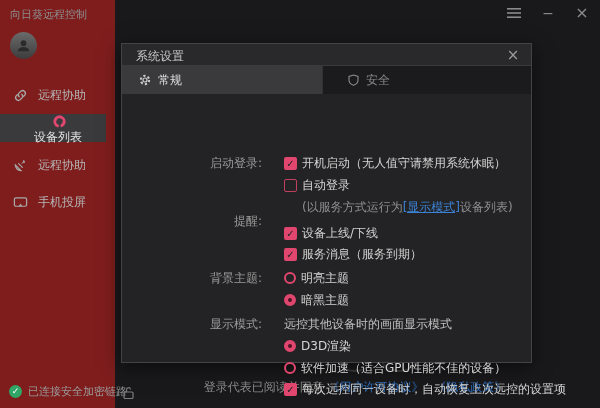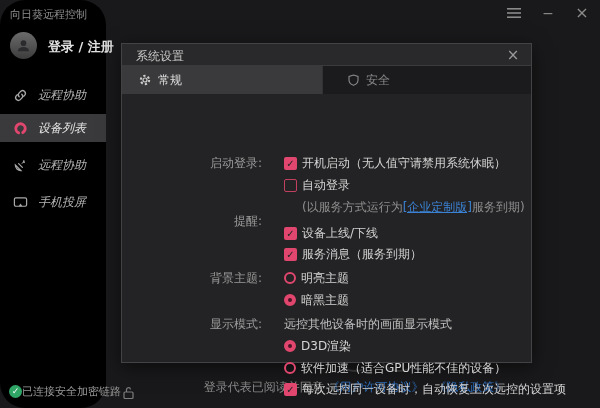--- a/index.html
+++ b/index.html
@@ -1,36 +1,36 @@
 <!DOCTYPE html>
 <html><head>
 <meta charset="utf-8">
 <style>
   * { margin:0; padding:0; box-sizing:border-box; }
   html,body { width:600px; height:408px; }
   body { font-family:"DejaVu Sans","Liberation Sans",sans-serif; background:#1a1a1c; overflow:hidden; }
   .window { position:relative; width:600px; height:408px; background:#19191b; }
 
   
-  .sidebar { position:absolute; left:0; top:0; width:106px; height:408px; background:#000000;border-radius:25px; }
+  .sidebar { position:absolute; left:0; top:0; width:115px; height:408px; background:#7f1d1d; }
   .app-title { position:absolute; left:10px; top:7px; font-size:11px; color:#8d8d8d; white-space:nowrap; }
   .avatar { position:absolute; left:10px; top:32px; width:27px; height:27px; border-radius:50%;
             background:linear-gradient(#6b6b6b,#3c3c3c); display:flex; align-items:center; justify-content:center; }
   .login-label { position:absolute; left:48px; top:38px; font-size:13px; color:#e2e2e2; font-weight:bold; white-space:nowrap; }
   .nav-item { position:absolute; left:0; width:106px; height:28px; display:flex; align-items:center; cursor:pointer; }
-  .nav-item.active { background:#3a3a3c; }
+  .nav-item.active { background:#3a3a3c;flex-direction:column; }
   .nav-icon { width:16px; height:16px; margin-left:12px; display:flex; align-items:center; justify-content:center; }
-  .nav-label { margin-left:10px; font-size:12px; color:#b5b5b5; white-space:nowrap;font-style:italic; }
+  .nav-label { margin-left:10px; font-size:12px; color:#b5b5b5; white-space:nowrap; }
   .nav-item.active .nav-label { color:#e4e4e4; }
 
   
   .status-row { position:absolute; left:9px; bottom:9px; display:flex; align-items:center; z-index:3; }
   .status-badge { width:13px; height:13px; border-radius:50%; background:#2fa566; color:#fff; font-size:9px;
                   line-height:13px; text-align:center; }
-  .status-text { font-size:11px; color:#9a9a9a; white-space:nowrap; }
+  .status-text { margin-left:6px; font-size:11px; color:#9a9a9a; white-space:nowrap; }
   .lock-icon { position:absolute; left:122px; bottom:8px; z-index:3; }
 
   
   .win-controls { position:absolute; right:8px; top:4px; display:flex; align-items:center; gap:14px; }
   .win-btn { width:20px; height:18px; color:#8a8a8a; font-size:14px; line-height:18px; text-align:center; cursor:pointer; }
   .deco-circle { position:absolute; width:44px; height:44px; border:2px solid #3c3c3e; border-radius:50%; z-index:1; }
 
   .footer-agreement { position:absolute; left:110px; right:0; bottom:12px; text-align:center; font-size:12px;
                       color:#8a8a8a; z-index:2; white-space:nowrap; }
   .footer-agreement .flink { color:#2e6fbd; cursor:pointer; }
@@ -74,21 +74,20 @@
 <div class="window">
 
   <div class="sidebar">
     <div class="app-title">向日葵远程控制</div>
     <div class="avatar">
       <svg width="15" height="15" viewBox="0 0 16 16">
         <circle cx="8" cy="5.5" r="3" fill="#2b2b2d"></circle>
         <path d="M2 14 a6 4.5 0 0 1 12 0 z" fill="#2b2b2d"></path>
       </svg>
     </div>
-    <div class="login-label">登录 / 注册</div>
 
     <div class="nav-item" style="top:81px">
       <span class="nav-icon">
         <svg width="15" height="15" viewBox="0 0 16 16" fill="none" stroke="#a8a8a8" stroke-width="1.4" stroke-linecap="round">
           <path d="M6.6 9.4 a3 3 0 0 1 0-4.2 l1.8-1.8 a3 3 0 0 1 4.2 4.2 l-1.2 1.2"></path>
           <path d="M9.4 6.6 a3 3 0 0 1 0 4.2 l-1.8 1.8 a3 3 0 0 1-4.2-4.2 l1.2-1.2"></path>
         </svg>
       </span>
       <span class="nav-label">远程协助</span>
     </div>
@@ -189,22 +188,22 @@
       <div class="ctl-row" style="top:61px">
         <span class="cb checked">✓</span>
         <span class="opt-text">开机启动（无人值守请禁用系统休眠）</span>
       </div>
       <div class="ctl-row" style="top:83px">
         <span class="cb unchecked"></span>
         <span class="opt-text">自动登录</span>
       </div>
       <div class="ctl-row" style="top:105px; left:180px">
         <span class="hint-text">(以服务方式运行为</span>
-          <span class="hint-link">[企业定制版]</span>
-          <span class="hint-text">服务到期)</span>
+          <span class="hint-link">[显示模式]</span>
+          <span class="hint-text">设备列表)</span>
       </div>
 
       <div class="ctl-row" style="top:131px">
         <span class="cb checked">✓</span>
         <span class="opt-text">设备上线/下线</span>
       </div>
       <div class="ctl-row" style="top:152px">
         <span class="cb checked">✓</span>
         <span class="opt-text">服务消息（服务到期）</span>
       </div>

